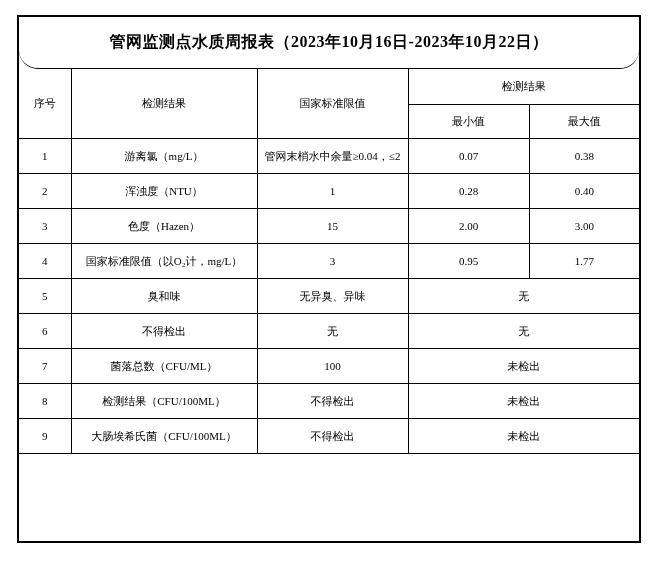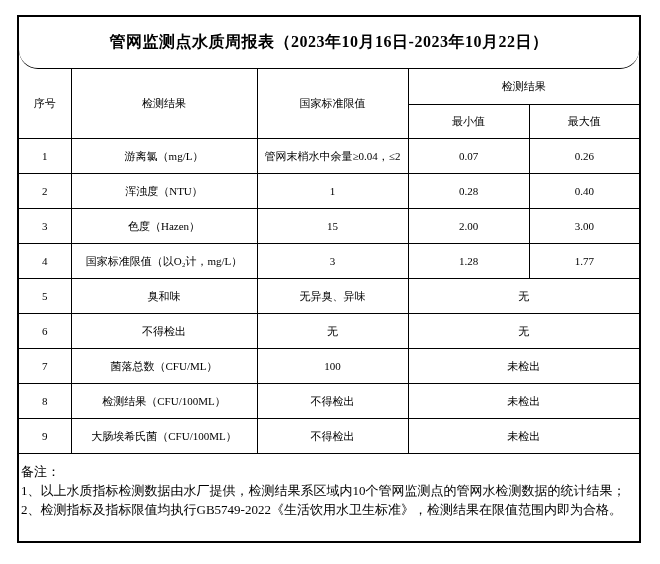--- a/index.html
+++ b/index.html
@@ -95,41 +95,41 @@
           <th>最小值</th>
           <th>最大值</th>
         </tr>
       </thead>
       <tbody>
         <tr class="row-d">
           <td>1</td>
           <td>游离氯（mg/L）</td>
           <td class="wrap">管网末梢水中余量≥0.04，≤2</td>
           <td>0.07</td>
-          <td>0.26</td>
+          <td>0.38</td>
         </tr>
         <tr class="row-d">
           <td>2</td>
           <td>浑浊度（NTU）</td>
           <td>1</td>
           <td>0.28</td>
           <td>0.40</td>
         </tr>
         <tr class="row-d">
           <td>3</td>
           <td>色度（Hazen）</td>
           <td>15</td>
           <td>2.00</td>
           <td>3.00</td>
         </tr>
         <tr class="row-d">
           <td>4</td>
           <td>国家标准限值（以O₂计，mg/L）</td>
           <td>3</td>
-          <td>1.28</td>
+          <td>0.95</td>
           <td>1.77</td>
         </tr>
         <tr class="row-d">
           <td>5</td>
           <td>臭和味</td>
           <td>无异臭、异味</td>
           <td colspan="2">无</td>
         </tr>
         <tr class="row-d">
           <td>6</td>
@@ -151,20 +151,15 @@
         </tr>
         <tr class="row-d">
           <td>9</td>
           <td>大肠埃希氏菌（CFU/100ML）</td>
           <td>不得检出</td>
           <td colspan="2">未检出</td>
         </tr>
       </tbody>
     </table>
 
-    <div class="notes">
-      <div>备注：</div>
-      <div>1、以上水质指标检测数据由水厂提供，检测结果系区域内10个管网监测点的管网水检测数据的统计结果；</div>
-      <div>2、检测指标及指标限值均执行GB5749-2022《生活饮用水卫生标准》，检测结果在限值范围内即为合格。</div>
-    </div>
 
   </div>
 </div>
 
 </body></html>

